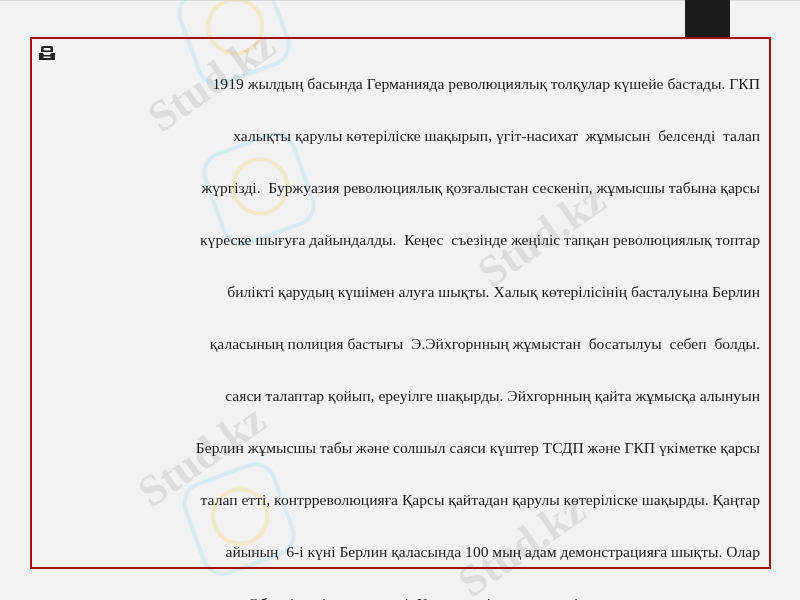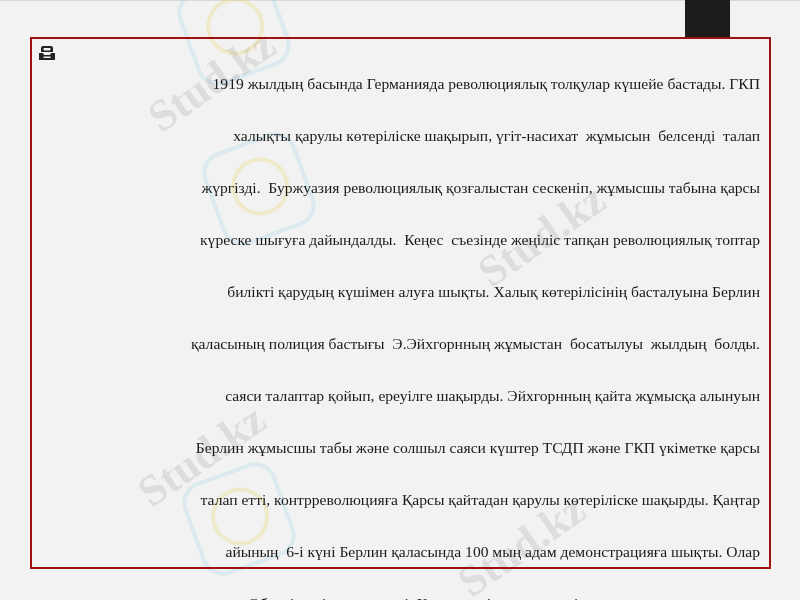--- a/index.html
+++ b/index.html
@@ -36,21 +36,21 @@
   <path d="M1 8 L5 8 L6 10 L12 10 L13 8 L17 8 L17 15 L1 15 Z" fill="#222"></path>
   <rect x="5.5" y="11.5" width="7" height="1.5" fill="#f2f2f2"></rect>
 </svg>
 
 <div class="text">
   <div>1919 жылдың басында Германияда революциялық толқулар күшейе бастады. ГКП</div>
   <div>халықты қарулы көтеріліске шақырып, үгіт-насихат  жұмысын  белсенді  талап</div>
   <div>жүргізді.  Буржуазия революциялық қозғалыстан сескеніп, жұмысшы табына қарсы</div>
   <div>күреске шығуға дайындалды.  Кеңес  съезінде жеңіліс тапқан революциялық топтар</div>
   <div>билікті қарудың күшімен алуға шықты. Халық көтерілісінің басталуына Берлин</div>
-  <div>қаласының полиция бастығы  Э.Эйхгорнның жұмыстан  босатылуы  жылдың  болды.</div>
+  <div>қаласының полиция бастығы  Э.Эйхгорнның жұмыстан  босатылуы  себеп  болды.</div>
   <div>саяси талаптар қойып, ереуілге шақырды. Эйхгорнның қайта жұмысқа алынуын</div>
   <div>Берлин жұмысшы табы және солшыл саяси күштер ТСДП және ГКП үкіметке қарсы</div>
   <div>талап етті, контрреволюцияға Қарсы қайтадан қарулы көтеріліске шақырды. Қаңтар</div>
   <div>айының  6-і күні Берлин қаласында 100 мың адам демонстрацияға шықты. Олар</div>
   <div>Эбердің үкіметтен кетуі, Халық уәкілдер    кеңесін    тарату    туралы    саяси</div>
   
   
   
   
   

